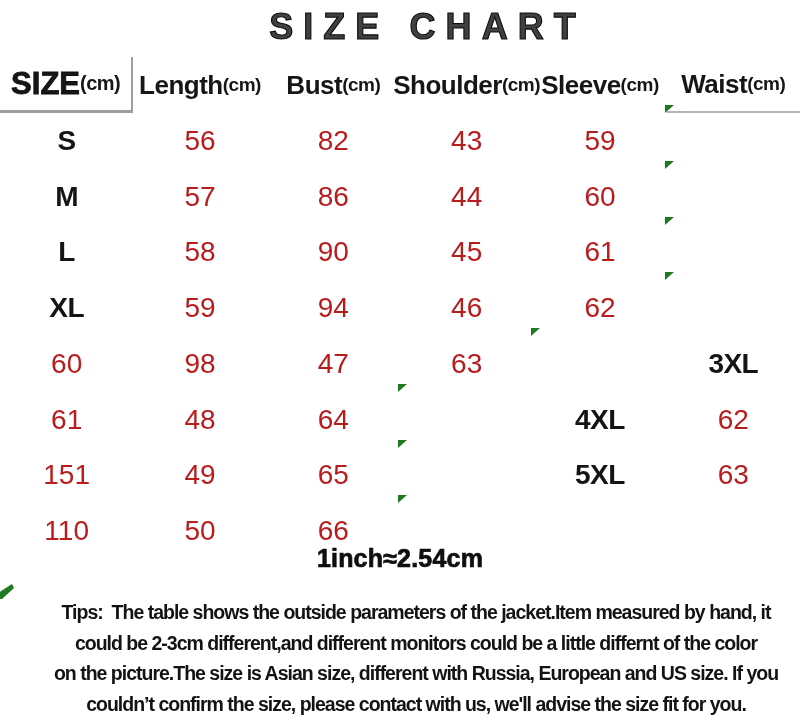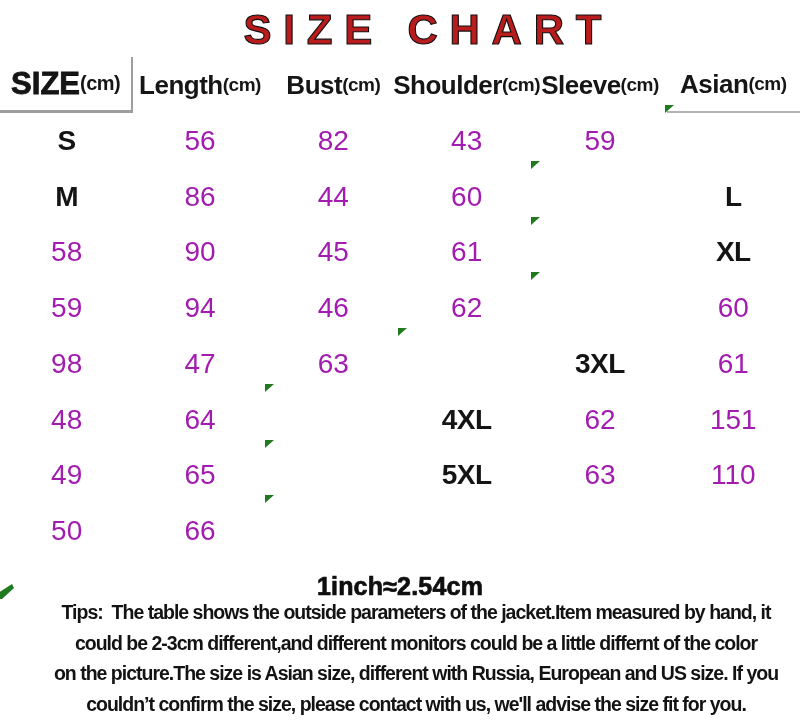--- a/index.html
+++ b/index.html
@@ -10,21 +10,21 @@
     overflow: hidden;
     font-family: "Liberation Sans", sans-serif;
     color: #111;
   }
   .title-wrap {
     position: absolute; top: 6px; left: 0; width: 800px;
     display: flex; justify-content: center;
     pointer-events: none;
   }
   .title {
-    font-size: 42px; font-weight: 800; color: #b91c1c;
+    font-size: 36px; font-weight: 800; color: #404040;
     letter-spacing: 0.28em; margin-right: -0.28em;
     -webkit-text-stroke: 1.1px #0d0d0d;
     white-space: pre;
     margin-left: 45px;
   }
   .size-table {
     position: absolute; top: 57px; left: 0; width: 672px;
     display: grid;
     grid-template-columns: repeat(6, 133.33px);
     grid-template-rows: 56px repeat(8, 55.75px);
@@ -43,30 +43,30 @@
   .size-header .h-label {
     font-size: 31px; font-weight: 800; letter-spacing: 0;
     -webkit-text-stroke: 0.8px #0d0d0d;
   }
   .size-header .h-unit { font-size: 20px; }
   .waist-header { border-bottom: 2px solid #b3b3b3; }
   .size-cell {
     font-size: 28px; font-weight: 700; color: #141414;
     letter-spacing: -0.5px;
   }
-  .num-cell { font-size: 28px; font-weight: 400; color: #a21caf; }
+  .num-cell { font-size: 28px; font-weight: 400; color: #b91c1c; }
   .waist-cell { }
   .corner-marker {
     position: absolute; left: -2px; top: -8px;
     width: 0; height: 0;
     border-top: 8px solid #1f7a1f;
     border-right: 9px solid transparent;
   }
   .inch-note-wrap {
-    position: absolute; top: 572px; left: 0; width: 800px;
+    position: absolute; top: 544px; left: 0; width: 800px;
     display: flex; justify-content: center;
   }
   .inch-note {
     font-size: 25px; font-weight: 800; color: #0f0f0f;
     -webkit-text-stroke: 0.7px #0f0f0f;
     letter-spacing: 0.2px;
   }
   .tips {
     position: absolute; top: 597px; left: 0; width: 800px;
     text-align: center;
@@ -105,35 +105,36 @@
   </div>
   <div class="cell header-cell">
     <span class="h-label">Shoulder</span>
       <span class="h-unit">(cm)</span>
   </div>
   <div class="cell header-cell">
     <span class="h-label">Sleeve</span>
       <span class="h-unit">(cm)</span>
   </div>
   <div class="cell header-cell waist-header">
-    <span class="h-label">Asian</span>
+    <span class="h-label">Waist</span>
       <span class="h-unit">(cm)</span>
   </div>
 
   <div class="cell size-cell">S</div>
   <div class="cell num-cell">56</div>
   <div class="cell num-cell">82</div>
   <div class="cell num-cell">43</div>
   <div class="cell num-cell">59</div>
   <div class="cell num-cell waist-cell">
       <span class="corner-marker"></span>
       <span></span>
     </div>
 
   <div class="cell size-cell">M</div>
+  <div class="cell num-cell">57</div>
   <div class="cell num-cell">86</div>
   <div class="cell num-cell">44</div>
   <div class="cell num-cell">60</div>
   <div class="cell num-cell waist-cell">
       <span class="corner-marker"></span>
       <span></span>
     </div>
 
   <div class="cell size-cell">L</div>
   <div class="cell num-cell">58</div>

